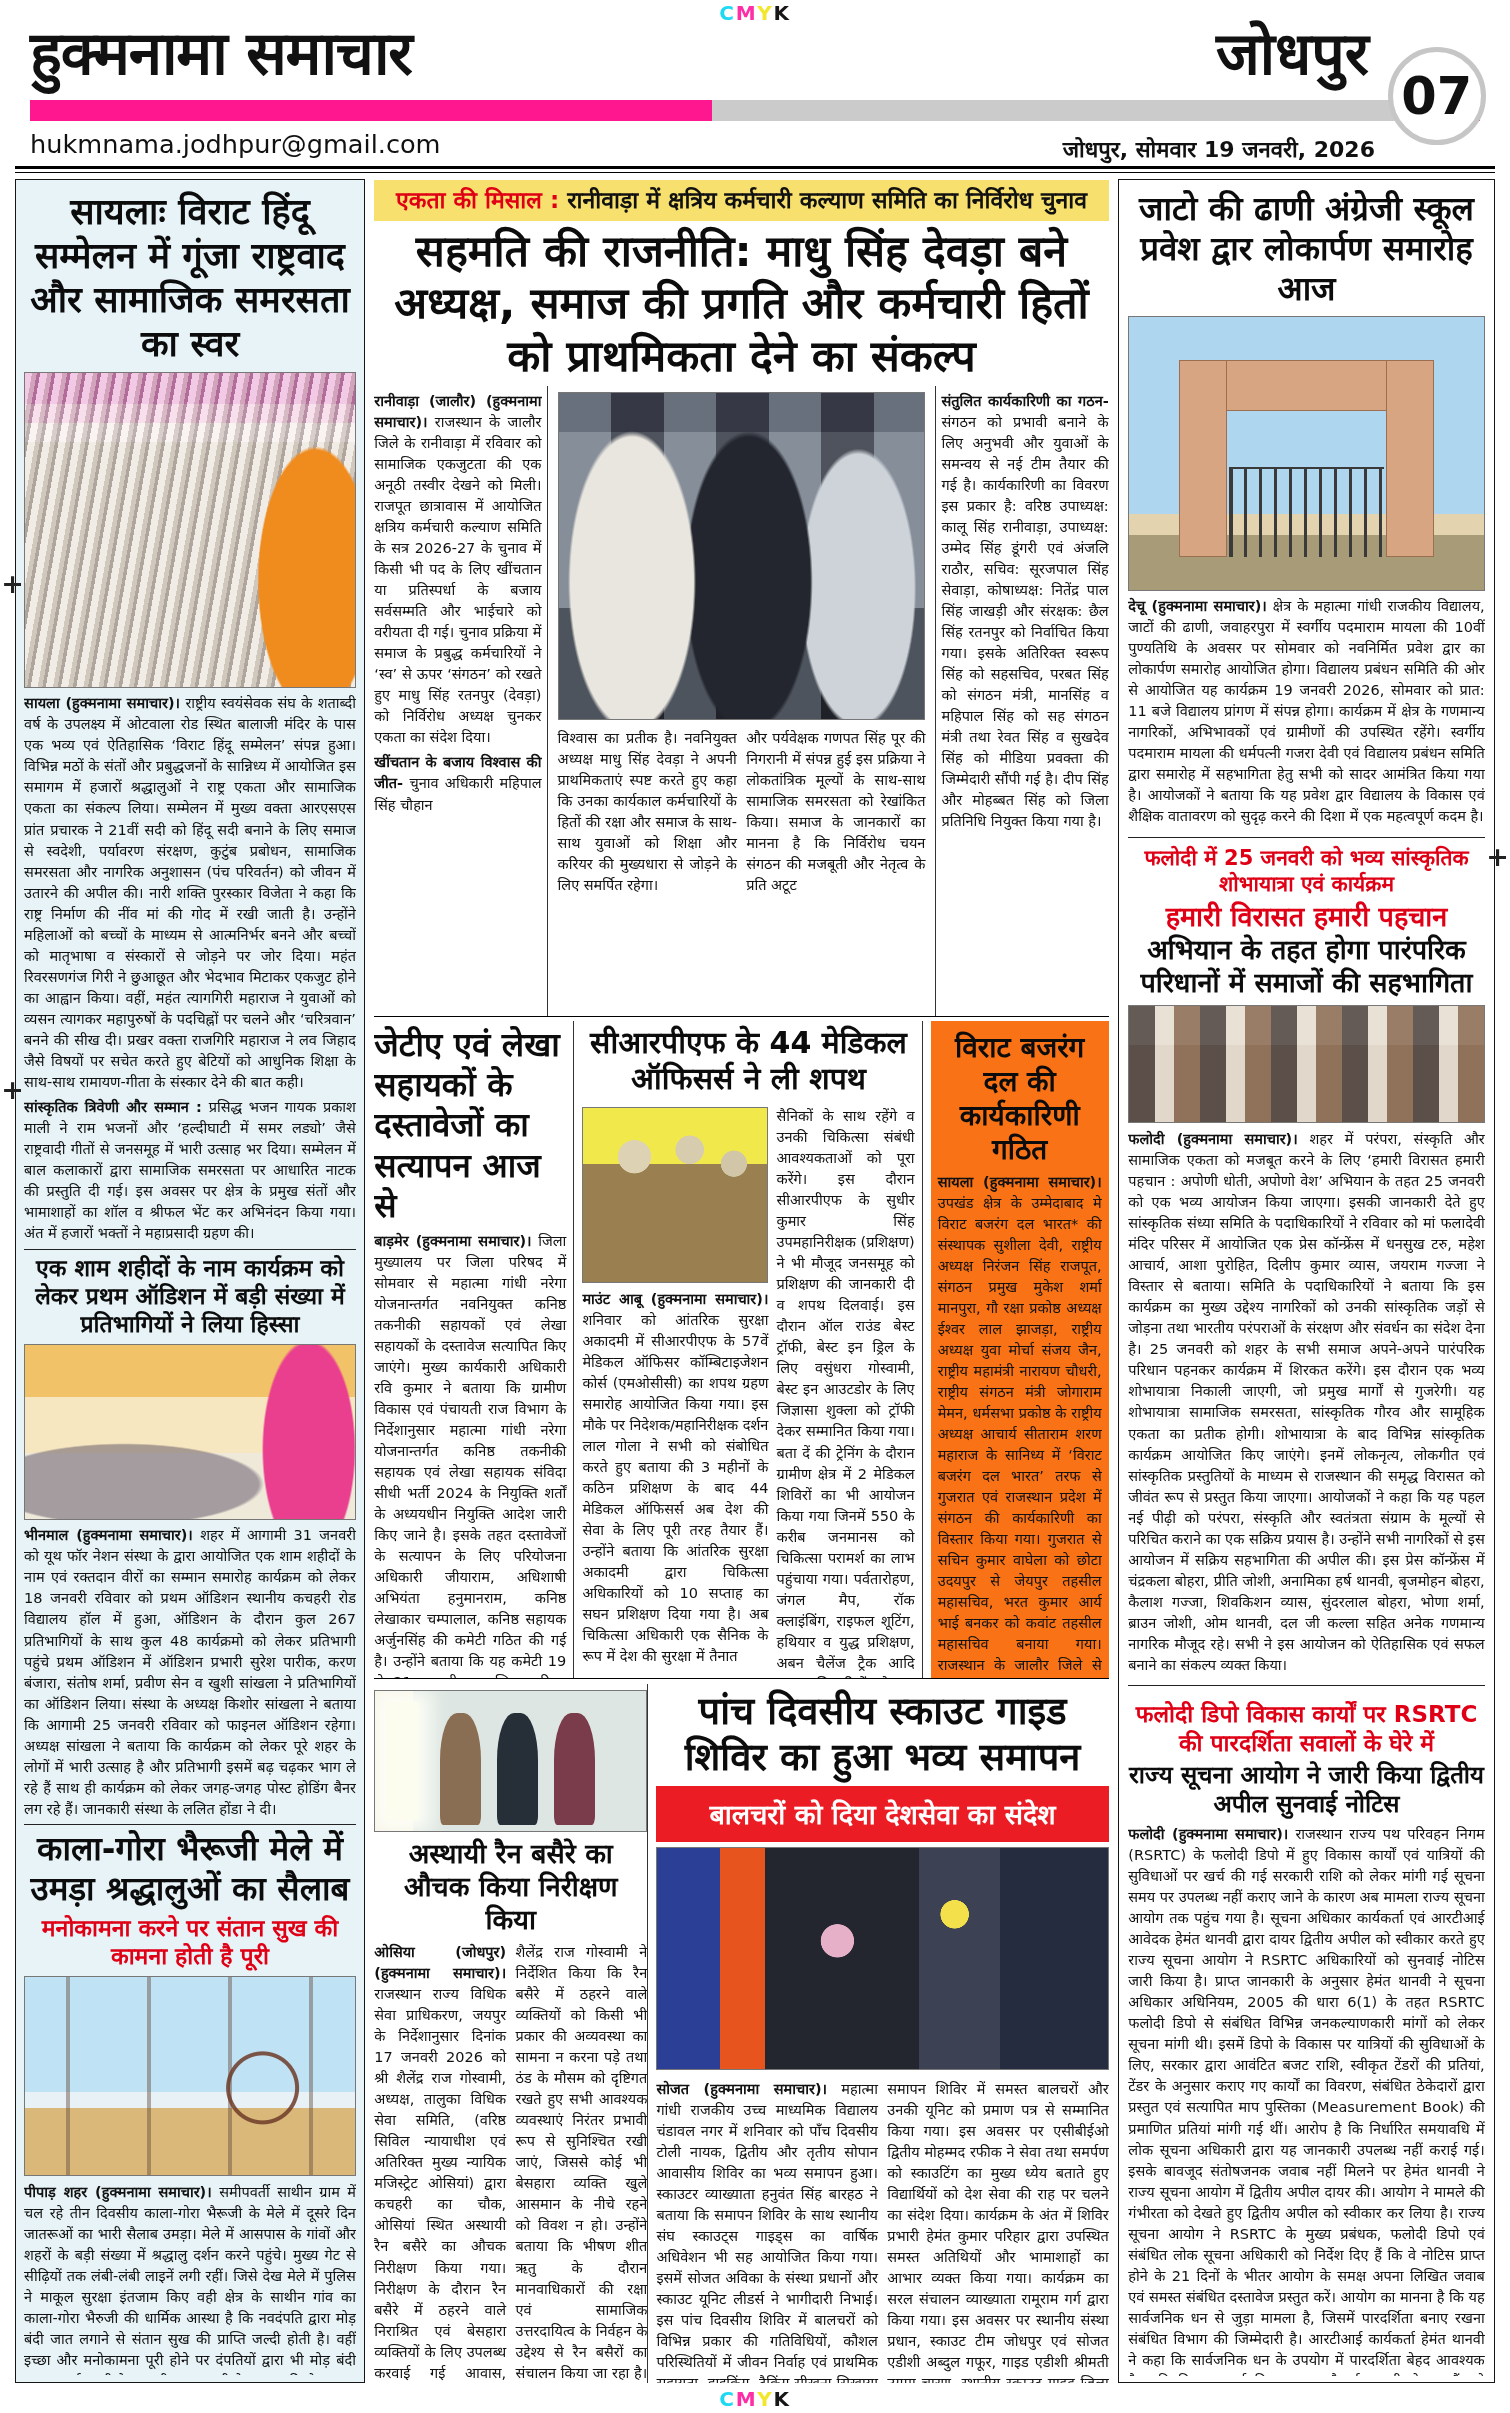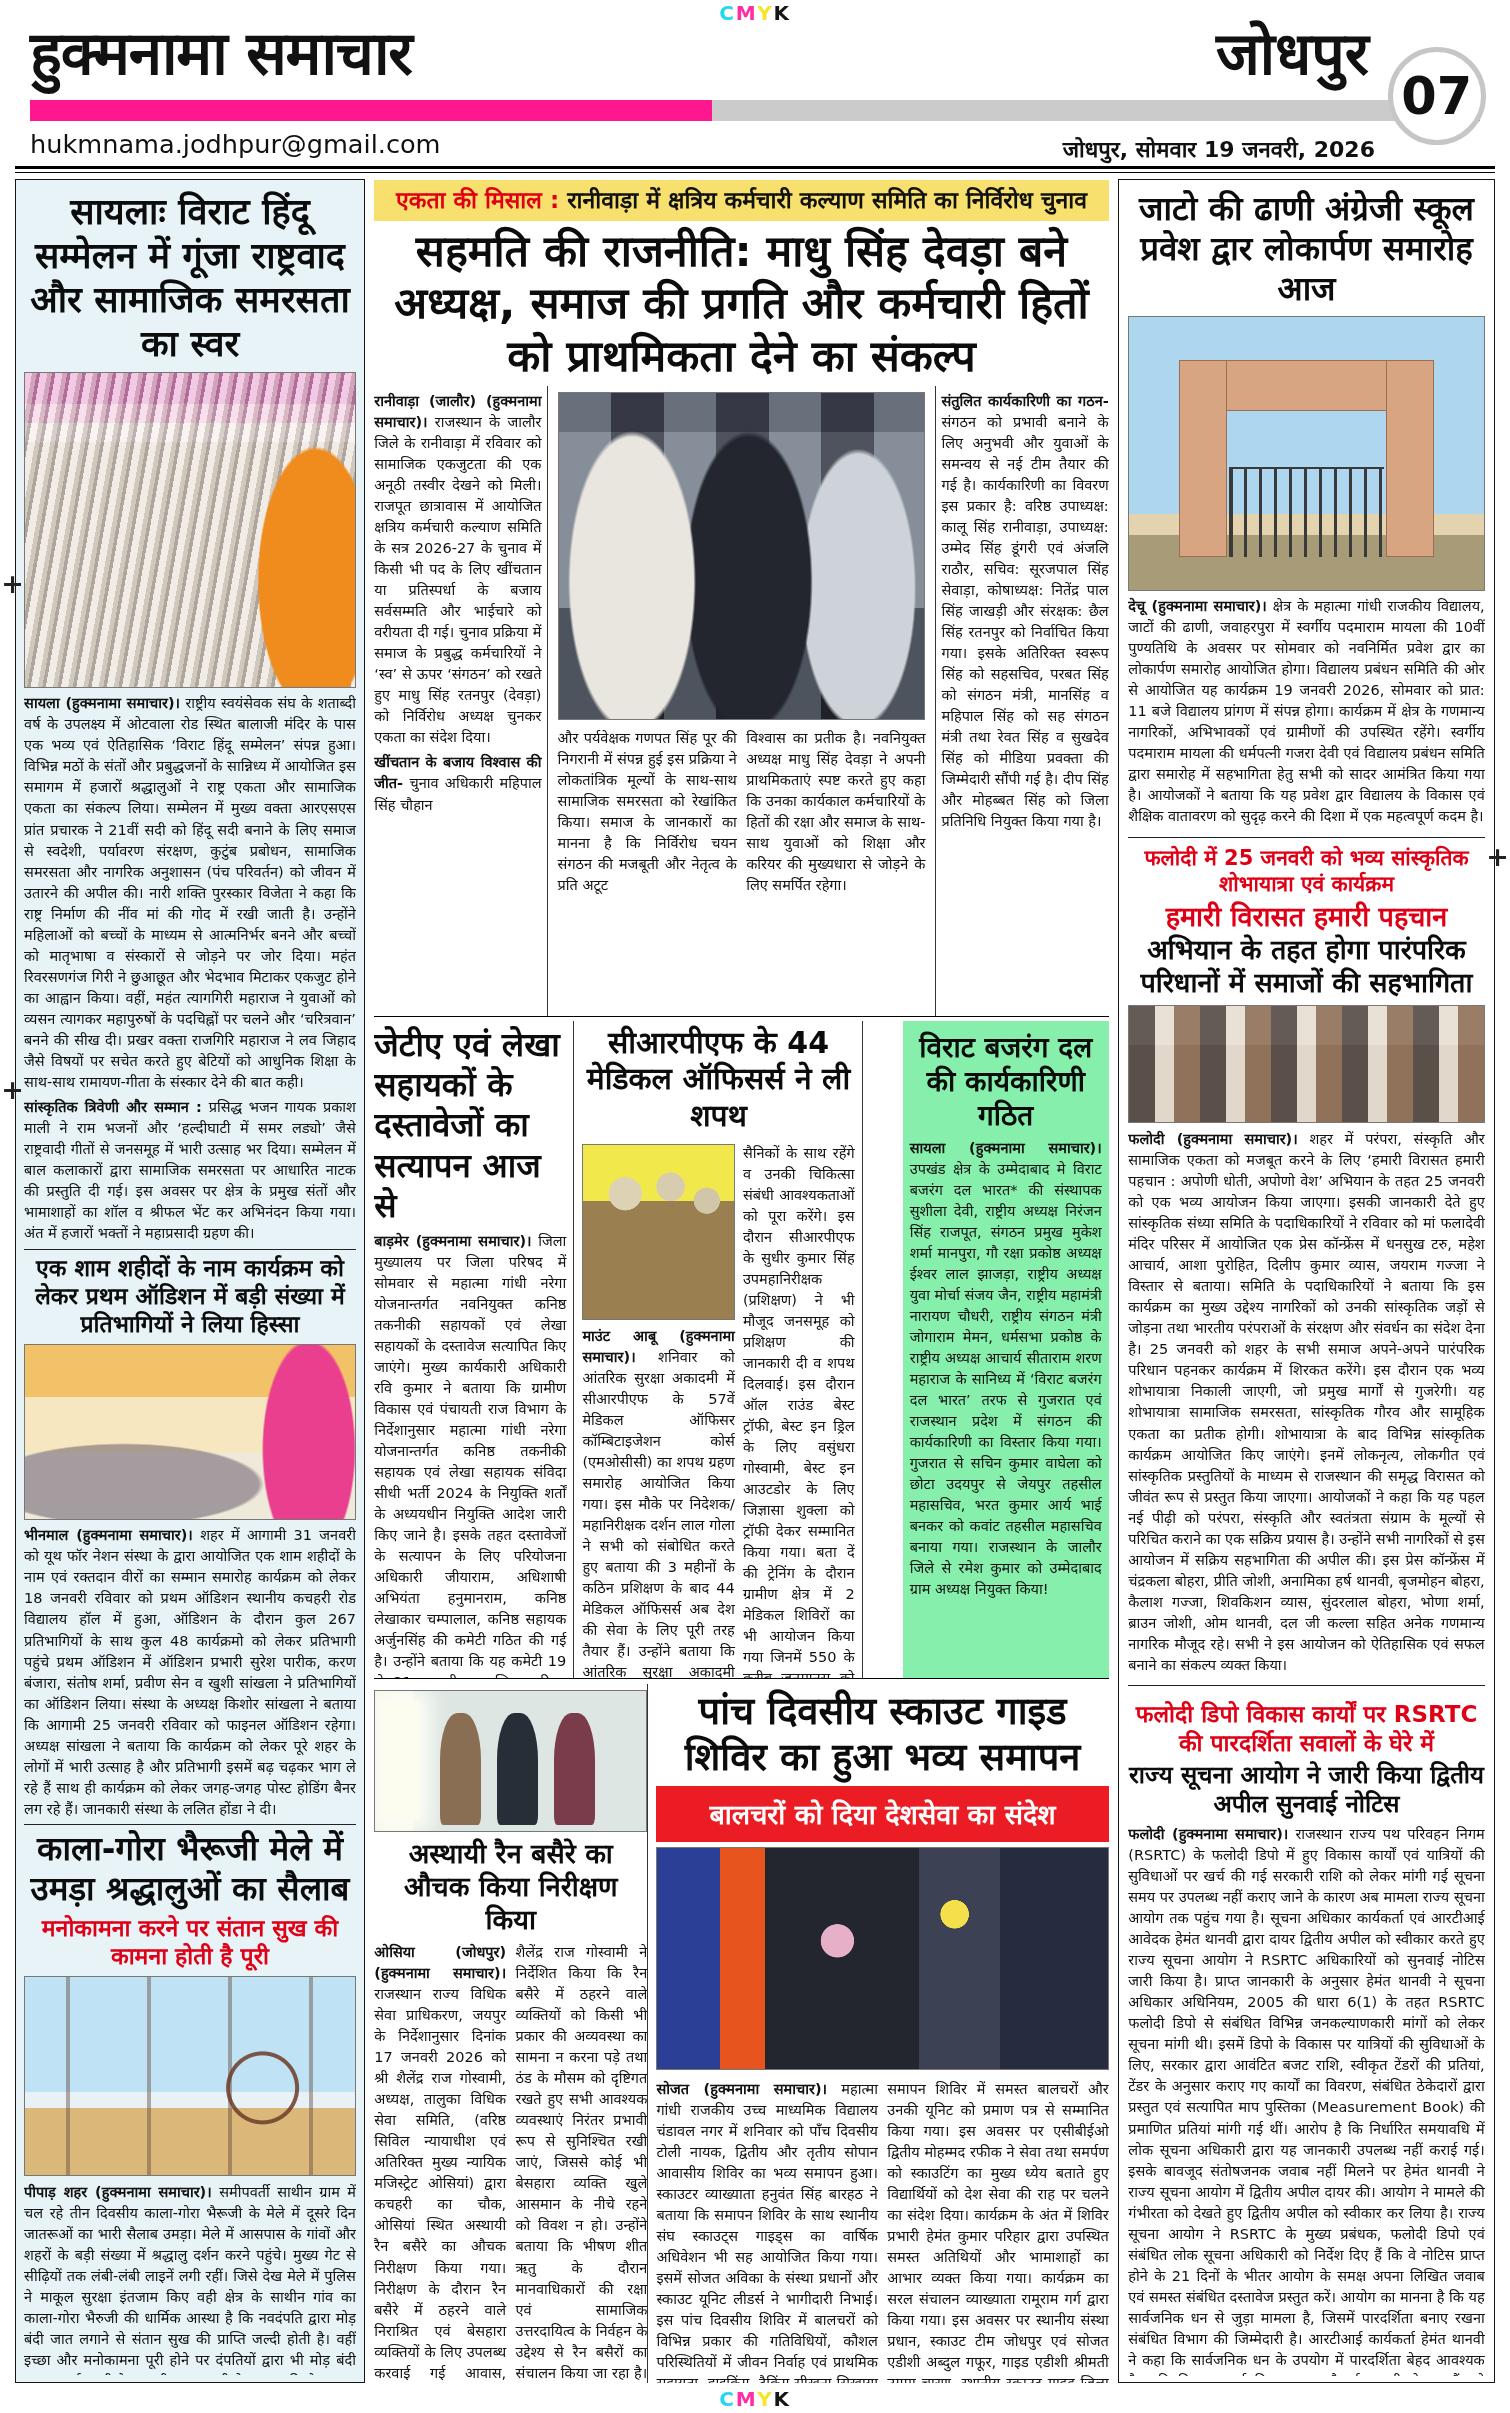--- a/index.html
+++ b/index.html
@@ -113,21 +113,21 @@
   .c-lead-grid{display:grid;grid-template-columns:174px 1fr 174px;column-gap:9.3px;height:669px;overflow:hidden;}
   .c-col{overflow:hidden;border-right:0.6px solid #333;padding-right:5.8px;}
   .c-col.last{border-right:none;border-left:0.6px solid #333;padding-left:5.8px;padding-right:0;}
   .two-col{display:flex;gap:9.3px;}
   .two-col>.body{flex:1;min-width:0;margin-top:2.3px;}
   .c-bandb{display:flex;gap:8.1px;border-top:1.7px solid #000;padding-top:4.7px;height:657px;overflow:hidden;flex:none;}
   .b-jta{width:192px;flex:none;border-right:0.6px solid #333;padding-right:7px;overflow:hidden;}
   .b-crpf{flex:1;min-width:0;border-right:0.6px solid #333;padding-right:7px;overflow:hidden;}
   .crpf-row{display:flex;gap:8.1px;}
   .crpf-left{width:56%;flex:none;}
-  .b-bajrang{width:206px;flex:none;background:#86efac;padding:5.8px 7px;box-sizing:border-box;overflow:hidden;margin-left:32px;}
+  .b-bajrang{width:178px;flex:none;background:#f97316;padding:5.8px 7px;box-sizing:border-box;overflow:hidden;}
   .c-bandc{display:flex;gap:8.1px;border-top:1.7px solid #000;padding-top:4.7px;flex:1;overflow:hidden;}
   .b-rain{width:273px;flex:none;border-right:0.6px solid #333;overflow:hidden;}
   .b-scout{flex:1;min-width:0;overflow:hidden;}
 
   
   .r-gate{flex:none;border-bottom:1.2px solid #222;padding-bottom:4.7px;}
   .r-heritage{flex:none;max-height:861px;overflow:hidden;border-bottom:1.2px solid #222;padding-bottom:4.7px;}
   .r-rti{flex:1;overflow:hidden;margin-top:7px;}
 </style>
 </head>
@@ -188,22 +188,22 @@
         </div>
         <h2 class="hl hl-74 center">सहमति की राजनीति: माधु सिंह देवड़ा बने अध्यक्ष, समाज की प्रगति और कर्मचारी हितों को प्राथमिकता देने का संकल्प</h2>
         <div class="c-lead-grid">
           <div class="c-col">
             <p class="body"><b>रानीवाड़ा (जालौर) (हुक्मनामा समाचार)।</b> <span>राजस्थान के जालौर जिले के रानीवाड़ा में रविवार को सामाजिक एकजुटता की एक अनूठी तस्वीर देखने को मिली। राजपूत छात्रावास में आयोजित क्षत्रिय कर्मचारी कल्याण समिति के सत्र 2026-27 के चुनाव में किसी भी पद के लिए खींचतान या प्रतिस्पर्धा के बजाय सर्वसम्मति और भाईचारे को वरीयता दी गई। चुनाव प्रक्रिया में समाज के प्रबुद्ध कर्मचारियों ने ‘स्व’ से ऊपर ‘संगठन’ को रखते हुए माधु सिंह रतनपुर (देवड़ा) को निर्विरोध अध्यक्ष चुनकर एकता का संदेश दिया।</span></p>
             <p class="body"><b>खींचतान के बजाय विश्वास की जीत-</b> <span>चुनाव अधिकारी महिपाल सिंह चौहान</span></p>
           </div>
           <div class="c-mid">
             <div class="photo ph-handshake"></div>
             <div class="two-col">
+              <p class="body">विश्वास का प्रतीक है। नवनियुक्त अध्यक्ष माधु सिंह देवड़ा ने अपनी प्राथमिकताएं स्पष्ट करते हुए कहा कि उनका कार्यकाल कर्मचारियों के हितों की रक्षा और समाज के साथ-साथ युवाओं को शिक्षा और करियर की मुख्यधारा से जोड़ने के लिए समर्पित रहेगा।</p>
               <p class="body">और पर्यवेक्षक गणपत सिंह पूर की निगरानी में संपन्न हुई इस प्रक्रिया ने लोकतांत्रिक मूल्यों के साथ-साथ सामाजिक समरसता को रेखांकित किया। समाज के जानकारों का मानना है कि निर्विरोध चयन संगठन की मजबूती और नेतृत्व के प्रति अटूट</p>
-              <p class="body">विश्वास का प्रतीक है। नवनियुक्त अध्यक्ष माधु सिंह देवड़ा ने अपनी प्राथमिकताएं स्पष्ट करते हुए कहा कि उनका कार्यकाल कर्मचारियों के हितों की रक्षा और समाज के साथ-साथ युवाओं को शिक्षा और करियर की मुख्यधारा से जोड़ने के लिए समर्पित रहेगा।</p>
             </div>
           </div>
           <div class="c-col last">
             <p class="body"><b>संतुलित कार्यकारिणी का गठन-</b> <span>संगठन को प्रभावी बनाने के लिए अनुभवी और युवाओं के समन्वय से नई टीम तैयार की गई है। कार्यकारिणी का विवरण इस प्रकार है: वरिष्ठ उपाध्यक्ष: कालू सिंह रानीवाड़ा, उपाध्यक्ष: उम्मेद सिंह डूंगरी एवं अंजलि राठौर, सचिव: सूरजपाल सिंह सेवाड़ा, कोषाध्यक्ष: नितेंद्र पाल सिंह जाखड़ी और संरक्षक: छैल सिंह रतनपुर को निर्वाचित किया गया। इसके अतिरिक्त स्वरूप सिंह को सहसचिव, परबत सिंह को संगठन मंत्री, मानसिंह व महिपाल सिंह को सह संगठन मंत्री तथा रेवत सिंह व सुखदेव सिंह को मीडिया प्रवक्ता की जिम्मेदारी सौंपी गई है। दीप सिंह और मोहब्बत सिंह को जिला प्रतिनिधि नियुक्त किया गया है।</span></p>
           </div>
         </div>
       </article>
 
       <div class="c-bandb">
         <article class="b-jta">

